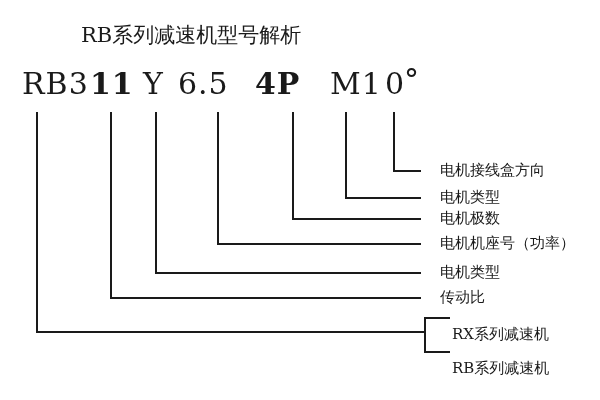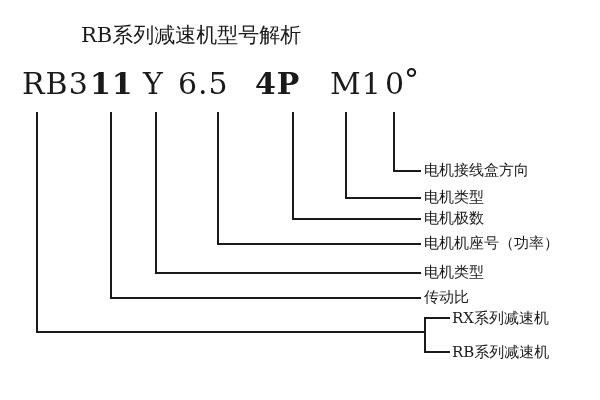--- a/index.html
+++ b/index.html
@@ -63,28 +63,30 @@
     background: #1a1a1a;
   }
 
   
   .rlabel {
     position: absolute;
     font-size: 15px;
     line-height: 18px;
     white-space: nowrap;
     color: #1a1a1a;
+    margin-left: 16px;
   }
 
   .blabel {
     position: absolute;
     font-size: 15px;
     line-height: 18px;
     white-space: nowrap;
     color: #1a1a1a;
+    margin-top: 16px;
   }
 </style>
 </head>
 <body>
 
 <div id="root">
 
   <div id="title">RB系列减速机型号解析</div>
 
   <div id="model-row">

